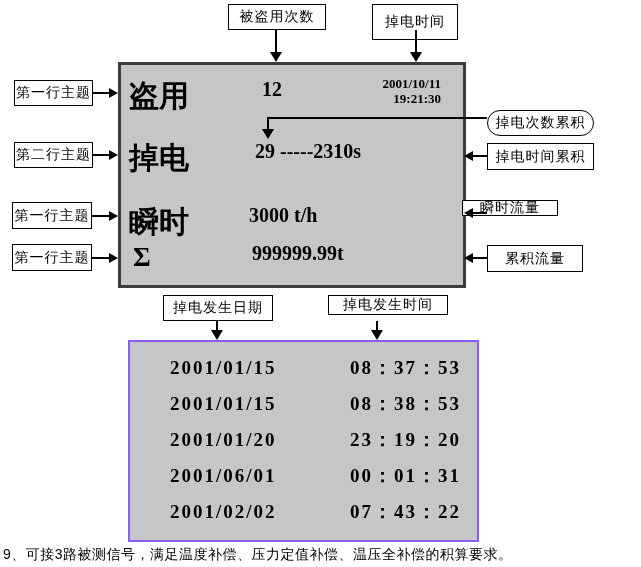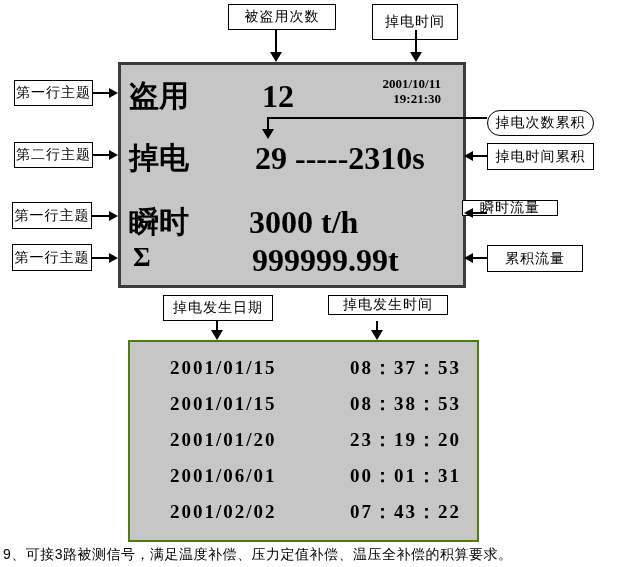--- a/index.html
+++ b/index.html
@@ -26,38 +26,38 @@
   }
   
   .panel {
     position: absolute;
     background: #c6c6c6;
     border: 3px solid #3c3c3c;
   }
   .panel2 {
     position: absolute;
     background: #c6c6c6;
-    border: 2px solid #4d7c0f;
+    border: 2px solid #8b5cf6;
     display: flex;
     flex-direction: column;
     justify-content: space-around;
     padding: 8px 0 10px 0;
   }
   .lcd-cjk {
     position: absolute;
     font-family: "Liberation Serif", serif;
     font-weight: bold;
     font-size: 30px;
     white-space: nowrap;
   }
   .lcd-num {
     position: absolute;
     font-family: "Liberation Serif", serif;
     font-weight: bold;
-    font-size: 32px;
+    font-size: 20px;
     white-space: nowrap;
   }
   .lcd-datetime {
     position: absolute;
     font-family: "Liberation Serif", serif;
     font-weight: bold;
     font-size: 13px;
     line-height: 15px;
     text-align: right;
     white-space: nowrap;
@@ -100,21 +100,21 @@
     font-size: 14px;
     letter-spacing: 0.5px;
     white-space: nowrap;
   }
 </style>
 </head>
 <body>
 
 <div class="canvas">
 
-  <div class="callout" style="left:228px; top:4px; width:108px; height:26px;">
+  <div class="callout" style="left:228px; top:4px; width:98px; height:26px;">
     <span>被盗用次数</span>
   </div>
   <div class="callout" style="left:372px; top:4px; width:86px; height:36px;">
     <span>掉电时间</span>
   </div>
 
   <div class="vline" style="left:275px; top:30px; height:23px;"></div>
   <div class="head-down" style="left:270px; top:52px;"></div>
   <div class="vline" style="left:415px; top:30px; height:23px;"></div>
   <div class="head-down" style="left:410px; top:52px;"></div>

